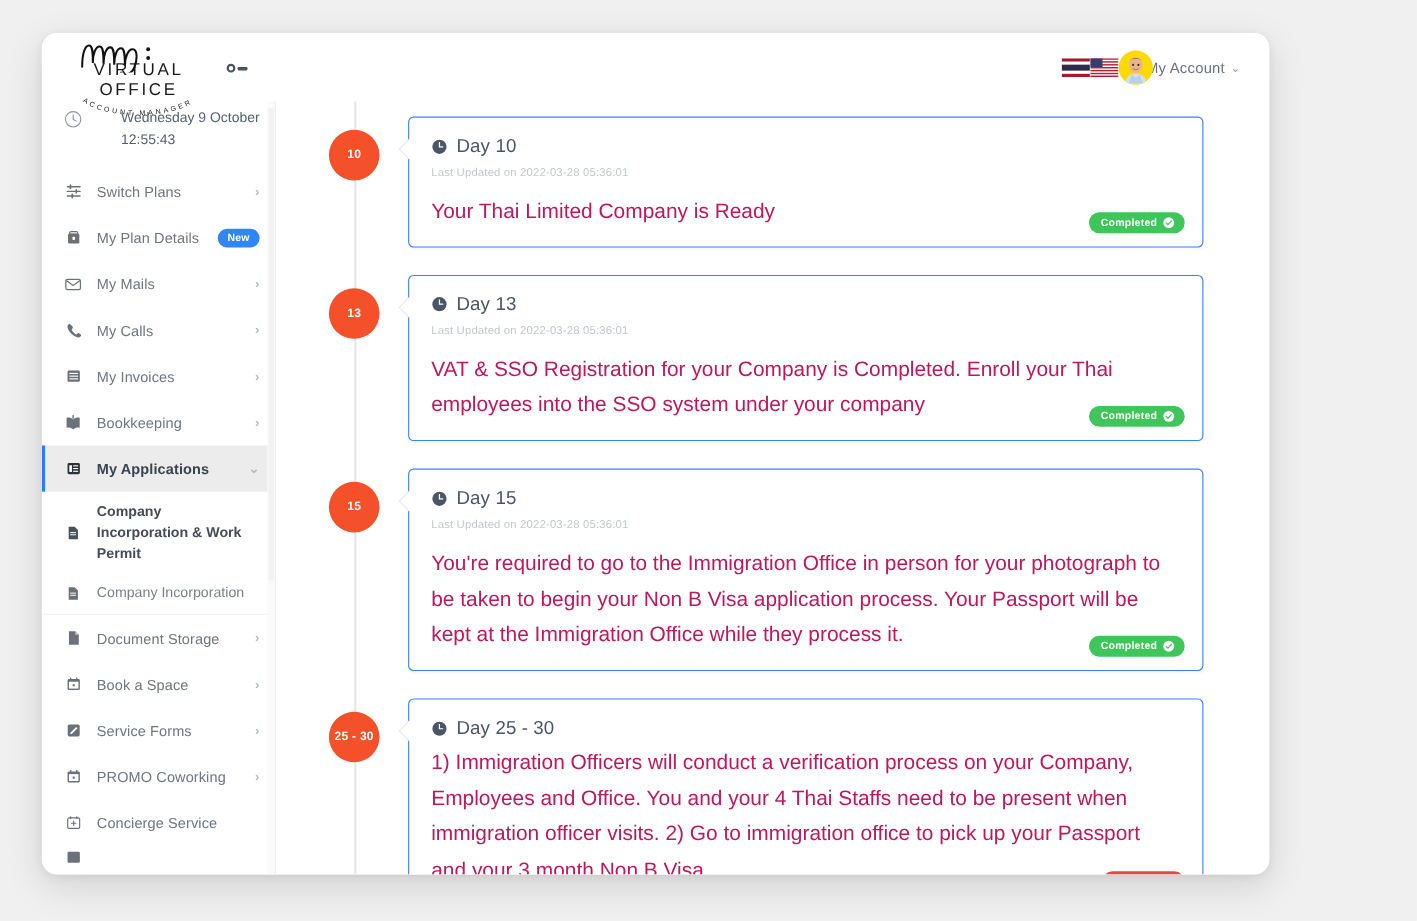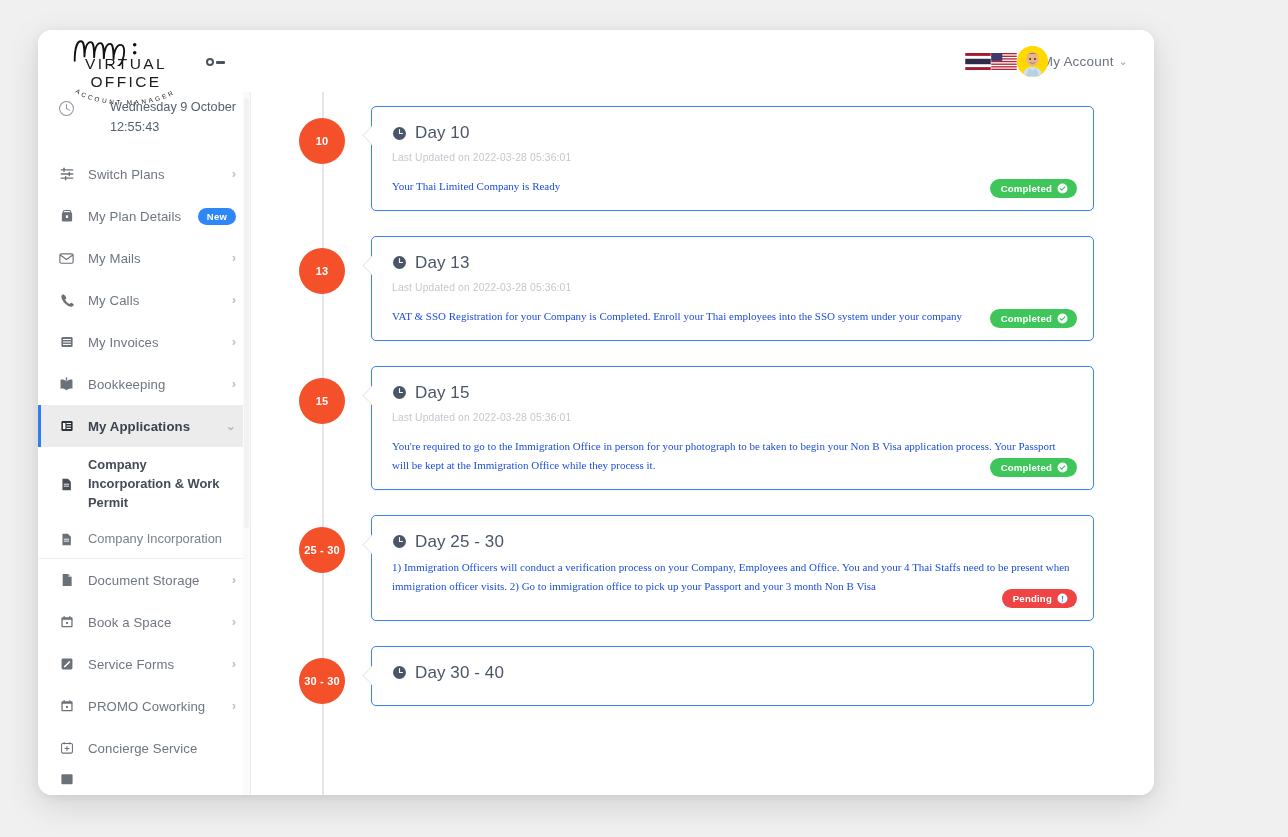--- a/index.html
+++ b/index.html
@@ -264,26 +264,25 @@
     letter-spacing: .1px;
   }
   .card-title .clock-ic { flex: 0 0 auto; display: flex; }
   .card-updated {
     font-size: 10.3px;
     color: #c3c8ce;
     margin-top: 9px;
     letter-spacing: .15px;
   }
   .card-body {
-    font-size: 11px;
-    color: #1d4ed8;
+    font-size: 19px;
+    color: #be185d;
     line-height: 1.72;
     margin-top: 14px;
     max-width: 730px;
-    font-family: Liberation Serif, serif;
   }
   .card-body.tight { margin-top: 6px; }
   .status {
     position: absolute;
     right: 16px;
     bottom: 12px;
     display: inline-flex;
     align-items: center;
     gap: 5px;
     color: #ffffff;

